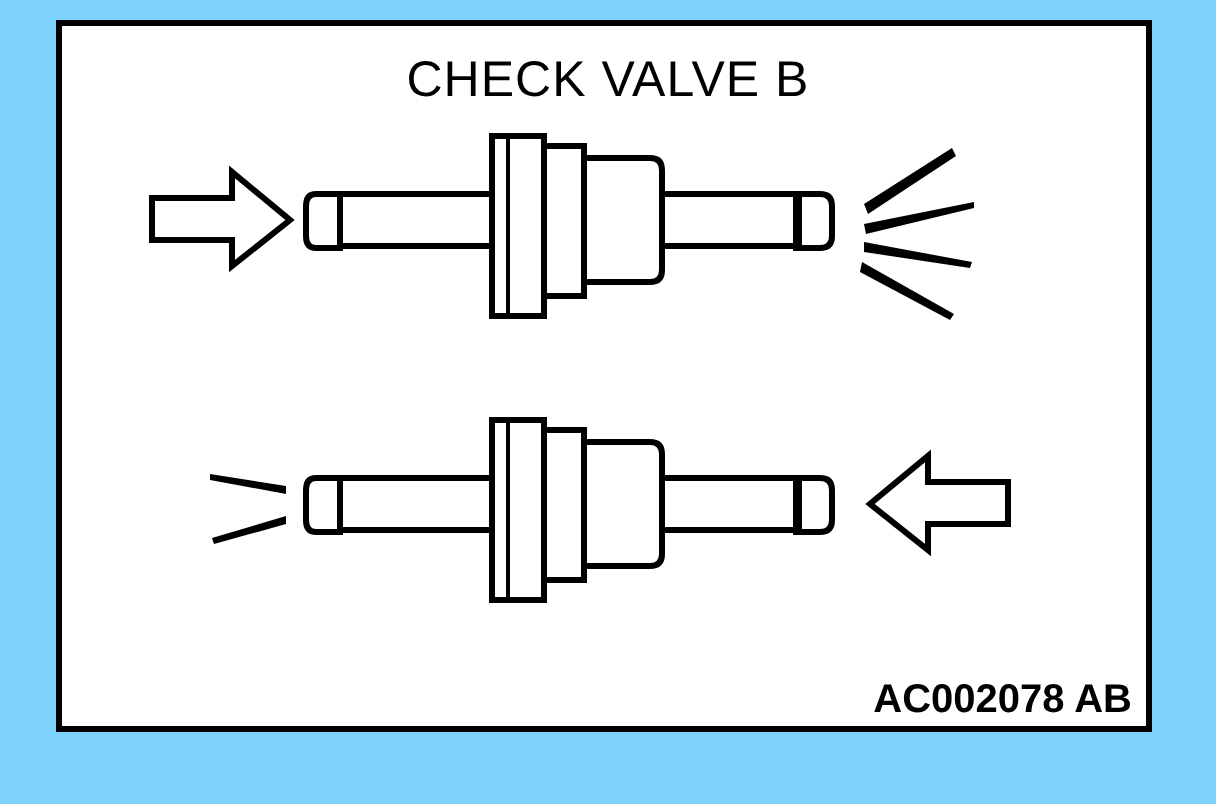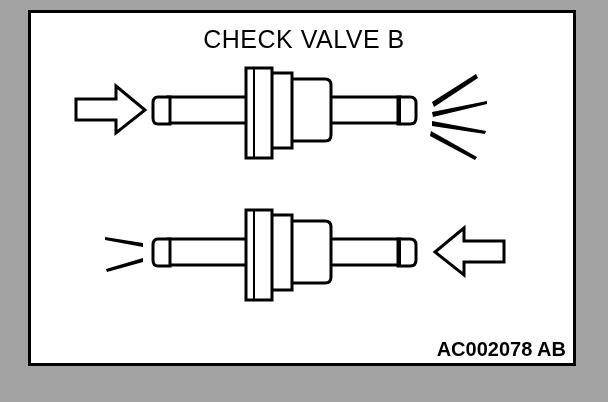--- a/index.html
+++ b/index.html
@@ -8,21 +8,21 @@
     padding: 0;
     background: #ffffff;
   }
   body {
     font-family: "Liberation Sans", sans-serif;
   }
   #page {
     position: relative;
     width: 608px;
     height: 402px;
-    background: #a3a3a3;
+    background: #7dd3fc;
     overflow: hidden;
   }
   #frame {
     position: absolute;
     left: 28px;
     top: 10px;
     width: 548px;
     height: 356px;
     border: 3px solid #000000;
     box-sizing: border-box;

